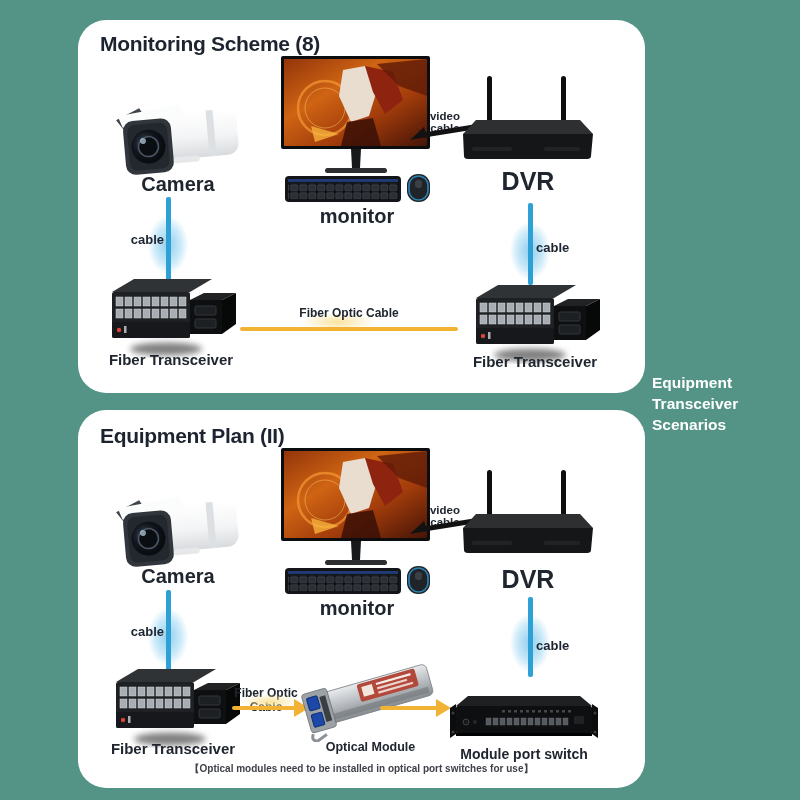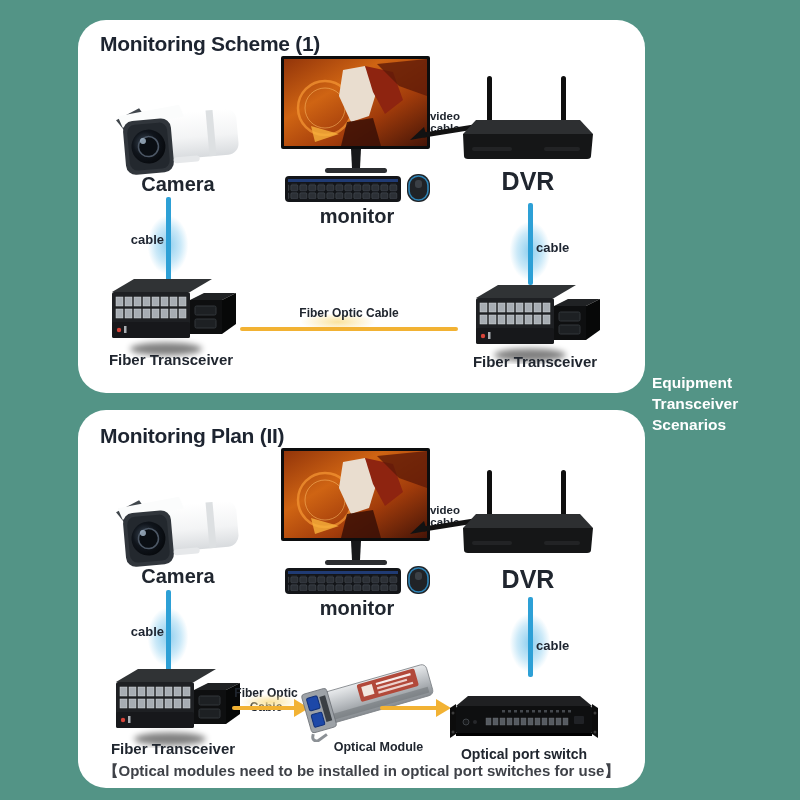--- a/index.html
+++ b/index.html
@@ -10,21 +10,21 @@
   .panel-title{position:absolute;font-weight:bold;font-size:21px;color:#1d2430;letter-spacing:-0.3px;}
   .label{position:absolute;font-weight:bold;color:#20262f;text-align:center;}
   .vcable{position:absolute;width:5px;background:#2da0d6;border-radius:2px;}
   .cable-blob{position:absolute;width:40px;height:58px;
       background:radial-gradient(ellipse at center, rgba(123,198,236,0.85) 0%, rgba(150,211,241,0.5) 45%, rgba(255,255,255,0) 72%);}
   .cable-text{position:absolute;font-weight:bold;font-size:13px;color:#1d2430;}
   .hline{position:absolute;height:4px;background:#f2b233;border-radius:2px;}
   .yglow{position:absolute;background:radial-gradient(ellipse at center, rgba(250,226,152,0.95) 0%, rgba(250,230,165,0) 70%);}
   .tri-r{position:absolute;width:0;height:0;border-top:9px solid transparent;border-bottom:9px solid transparent;border-left:15px solid #f2b233;}
   .side-caption{position:absolute;color:#ffffff;font-weight:bold;font-size:15.5px;line-height:21px;}
-  .note{position:absolute;font-size:15px;color:#3f4248;text-align:center;font-weight:bold;}
+  .note{position:absolute;font-size:10px;color:#3f4248;text-align:center;font-weight:bold;}
   svg{display:block;}
 </style>
 </head>
 <body>
 
 <svg width="0" height="0" style="position:absolute" aria-hidden="true">
   <defs>
     <filter id="blur3" x="-60%" y="-60%" width="220%" height="220%">
         <feGaussianBlur stdDeviation="3"></feGaussianBlur>
       </filter>
@@ -193,21 +193,21 @@
       <path d="M64 4 L14 12" stroke="#121212" stroke-width="5" stroke-linecap="round"></path>
       <polygon points="0,17 14,4 17,14" fill="#121212"></polygon>
     </symbol>
   </defs>
 </svg>
 
 <div class="stage">
 
   <div class="panel" style="left:78px;top:20px;width:567px;height:373px;">
   </div>
-  <div class="panel-title" style="left:100px;top:32px;">Monitoring Scheme (1)</div>
+  <div class="panel-title" style="left:100px;top:32px;">Monitoring Scheme (8)</div>
 
   <svg class="abs" style="left:112px;top:95px;" width="132" height="85">
       <use href="#sym-camera"></use>
     </svg>
   <div class="label" style="left:112px;top:173px;width:132px;font-size:20px;">Camera</div>
 
   <svg class="abs" style="left:281px;top:56px;" width="152" height="146">
       <use href="#sym-monitor"></use>
     </svg>
   <div class="label" style="left:281px;top:205px;width:152px;font-size:20px;">monitor</div>
@@ -245,21 +245,21 @@
   <div class="label" style="left:457px;top:353px;width:156px;font-size:15px;">Fiber Transceiver</div>
 
   <div class="side-caption" style="left:652px;top:372px;width:112px;">
     <div>Equipment</div>
     <div>Transceiver</div>
     <div>Scenarios</div>
   </div>
 
   <div class="panel" style="left:78px;top:410px;width:567px;height:378px;">
   </div>
-  <div class="panel-title" style="left:100px;top:424px;">Monitoring Plan (II)</div>
+  <div class="panel-title" style="left:100px;top:424px;">Equipment Plan (II)</div>
 
   <svg class="abs" style="left:112px;top:487px;" width="132" height="85">
       <use href="#sym-camera"></use>
     </svg>
   <div class="label" style="left:112px;top:565px;width:132px;font-size:20px;">Camera</div>
 
   <svg class="abs" style="left:281px;top:448px;" width="152" height="146">
       <use href="#sym-monitor"></use>
     </svg>
   <div class="label" style="left:281px;top:597px;width:152px;font-size:20px;">monitor</div>
@@ -288,25 +288,25 @@
   <div class="label" style="left:95px;top:740px;width:156px;font-size:15px;">Fiber Transceiver</div>
 
   <div class="label" style="left:222px;top:686px;width:88px;font-size:12px;">Fiber Optic Cable</div>
   <div class="yglow" style="left:240px;top:694px;width:60px;height:16px;"></div>
   <div class="hline" style="left:232px;top:706px;width:64px;"></div>
   <div class="tri-r" style="left:294px;top:699px;"></div>
 
   <svg class="abs" style="left:298px;top:650px;" width="145" height="92">
       <use href="#sym-sfp"></use>
     </svg>
-  <div class="label" style="left:306px;top:740px;width:145px;font-size:12.5px;">Optical Module</div>
+  <div class="label" style="left:298px;top:740px;width:145px;font-size:12.5px;">Optical Module</div>
 
   <div class="hline" style="left:380px;top:706px;width:58px;"></div>
   <div class="tri-r" style="left:436px;top:699px;"></div>
 
   <svg class="abs" style="left:446px;top:688px;" width="156" height="58">
       <use href="#sym-switch"></use>
     </svg>
-  <div class="label" style="left:446px;top:746px;width:156px;font-size:14px;">Optical port switch</div>
+  <div class="label" style="left:446px;top:746px;width:156px;font-size:14px;">Module port switch</div>
 
   <div class="note" style="left:88px;top:762px;width:547px;">【Optical modules need to be installed in optical port switches for use】</div>
 
 </div>
 
 </body></html>

